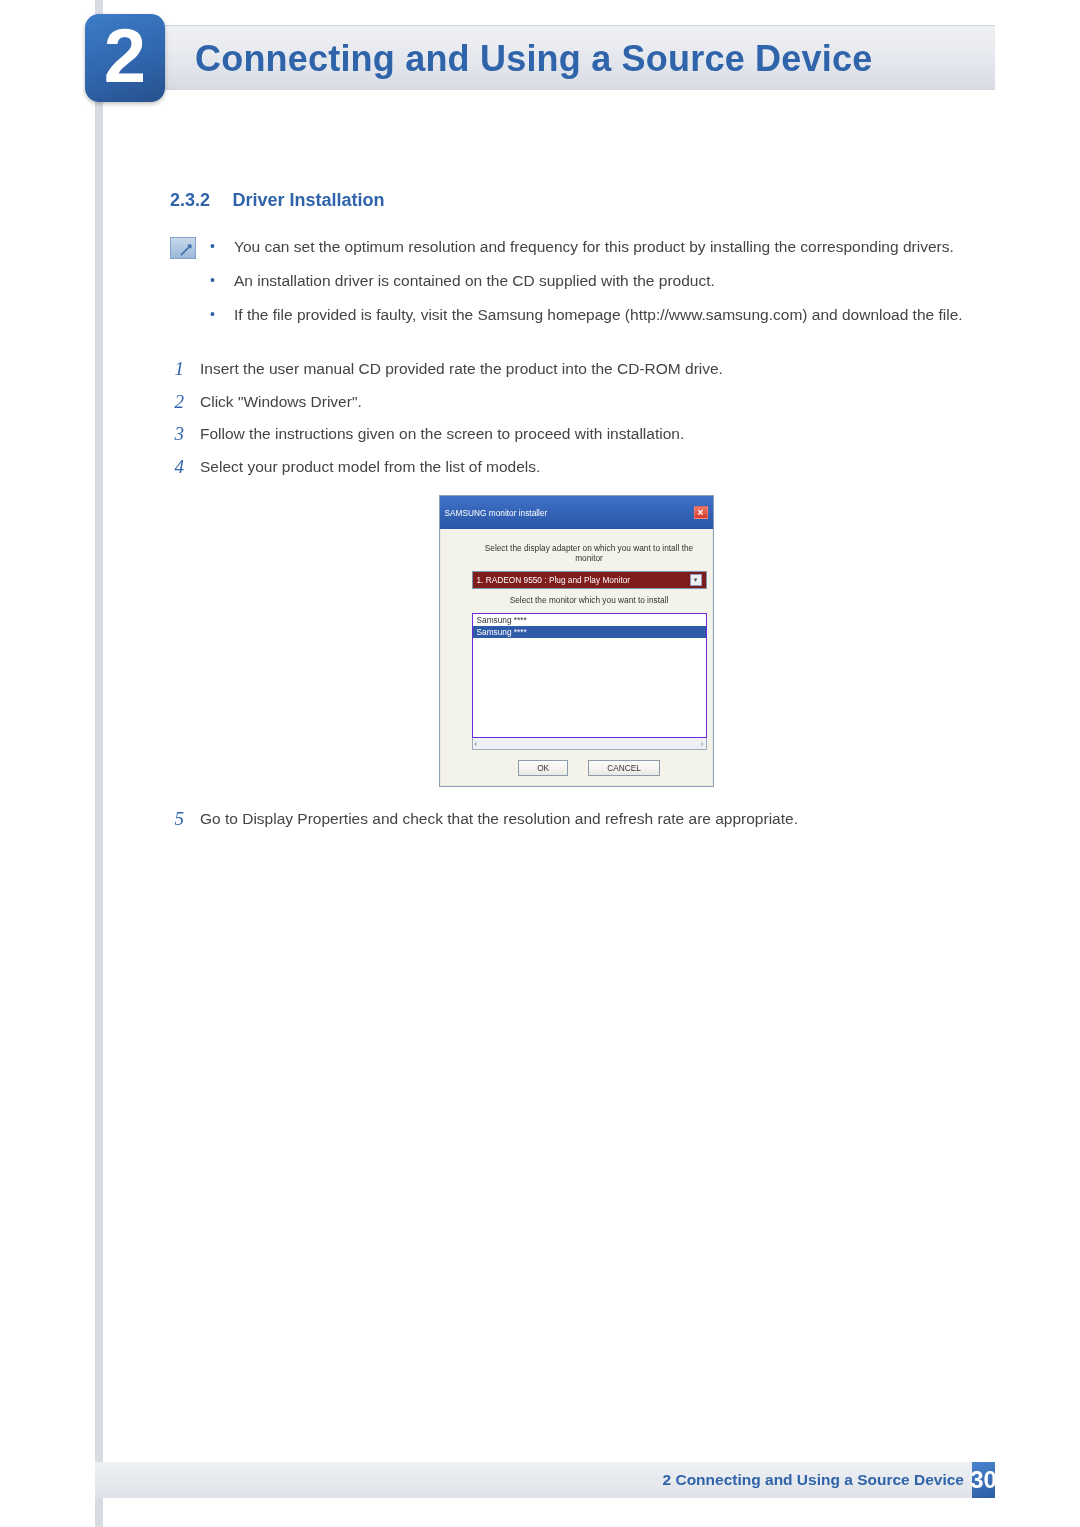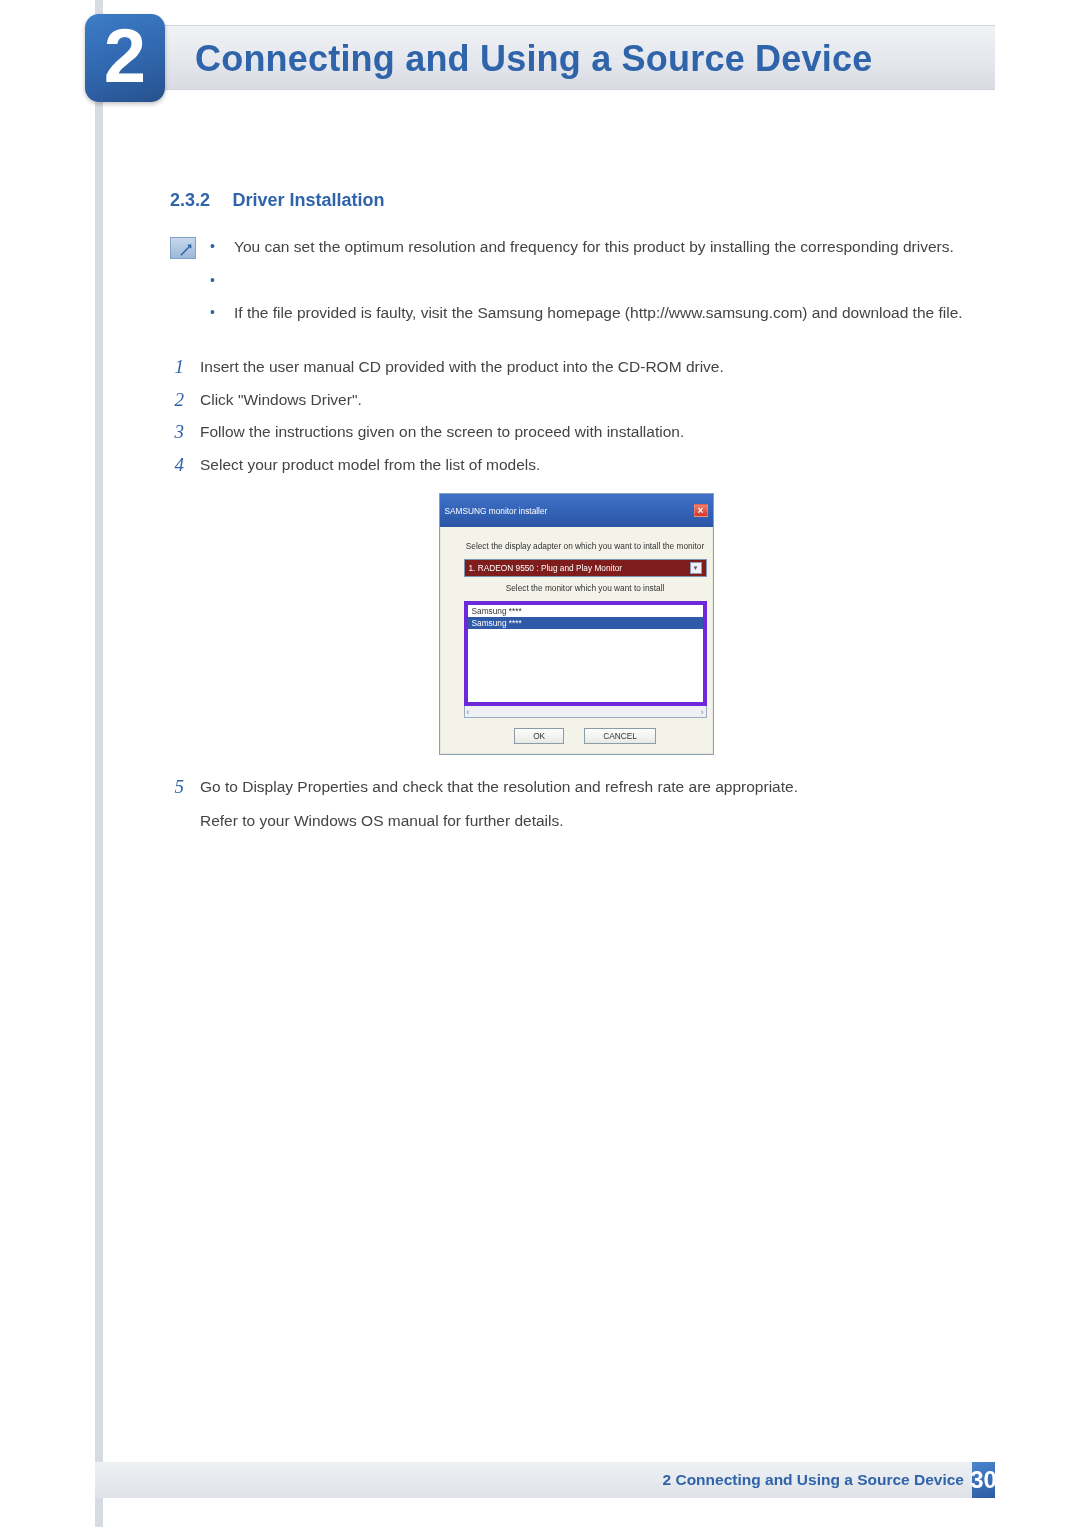--- a/index.html
+++ b/index.html
@@ -140,42 +140,42 @@
   .inst-close {
     width: 14px; height: 13px;
     background: linear-gradient(#f07a6a, #d33a2a);
     color: #fff;
     display:flex; align-items:center; justify-content:center;
     border: 1px solid #fff3;
     font-weight: bold;
     font-size: 10px;
     line-height: 1;
   }
-  .inst-body { padding: 8px 6px 10px 24px; }
+  .inst-body { padding: 8px 6px 10px 24px; margin-left: 8px; }
   .inst-label { text-align: center; margin: 6px 0 8px 0; }
   .inst-field {
     border: 1px solid #7d95b0;
     padding: 2px 4px;
     display:flex; justify-content:space-between; align-items:center;
     margin-bottom: 6px;
   }
   .inst-field.sel {
     background: #7f1d1d; color:#fff;
   }
   .inst-dd {
     width:12px; height:12px;
     border:1px solid #8aa0b8;
     background:#eef0f3;
     display:flex; align-items:center; justify-content:center;
     color:#556; font-size:7px;
   }
   .inst-list {
-    border: 4px solid #6d28d9;
+    border: 1px solid #6d28d9;
     background: #fff;
-    height: 105px;
+    height: 125px;
     overflow: hidden;
     position: relative;
   }
   .inst-list .row { padding: 1px 4px; }
   .inst-list .row.hl { background: #2f5aa8; color:#fff; }
   .inst-scroll {
     height: 12px;
     border: 1px solid #9aacc0;
     border-top: none;
     background: #eef0f3;
@@ -238,32 +238,33 @@
           <path d="M4 20 L20 4 M16 4 H20 V8" stroke="#2f64aa" stroke-width="2.5" fill="none" stroke-linecap="round"></path>
         </svg>
     </div>
     <div class="bullets">
       <div class="bullet-row">
         <span class="dot">•</span>
         <span>You can set the optimum resolution and frequency for this product by installing the corresponding drivers.</span>
       </div>
       <div class="bullet-row">
         <span class="dot">•</span>
+        <span>An installation driver is contained on the CD supplied with the product.</span>
       </div>
       <div class="bullet-row">
         <span class="dot">•</span>
         <span>If the file provided is faulty, visit the Samsung homepage (http://www.samsung.com) and download the file.</span>
       </div>
     </div>
   </div>
 
   <div class="steps">
     <div class="step-row">
       <span class="step-num">1</span>
-      <span class="step-body">Insert the user manual CD provided with the product into the CD-ROM drive.</span>
+      <span class="step-body">Insert the user manual CD provided rate the product into the CD-ROM drive.</span>
     </div>
     <div class="step-row">
       <span class="step-num">2</span>
       <span class="step-body">Click "Windows Driver".</span>
     </div>
     <div class="step-row">
       <span class="step-num">3</span>
       <span class="step-body">Follow the instructions given on the screen to proceed with installation.</span>
     </div>
     <div class="step-row">
@@ -295,21 +296,20 @@
           <div class="inst-btn">OK</div>
           <div class="inst-btn">CANCEL</div>
         </div>
       </div>
     </div>
 
     <div class="step-row">
       <span class="step-num">5</span>
       <span class="step-body">
         <span>Go to Display Properties and check that the resolution and refresh rate are appropriate.</span>
-        <div class="sub">Refer to your Windows OS manual for further details.</div>
       </span>
     </div>
   </div>
 </div>
 
 <div class="footer-bar">
   <span class="footer-text">2 Connecting and Using a Source Device</span>
   <span class="footer-pn">30</span>
 </div>
 

